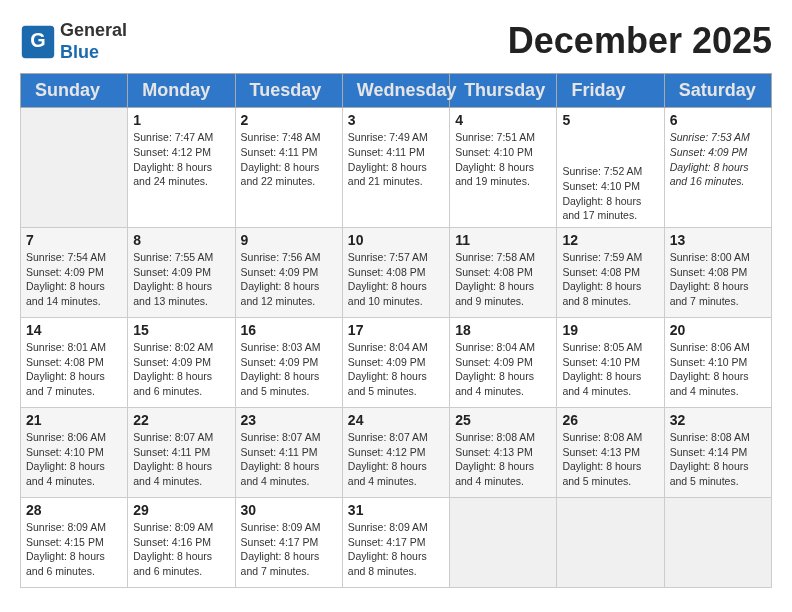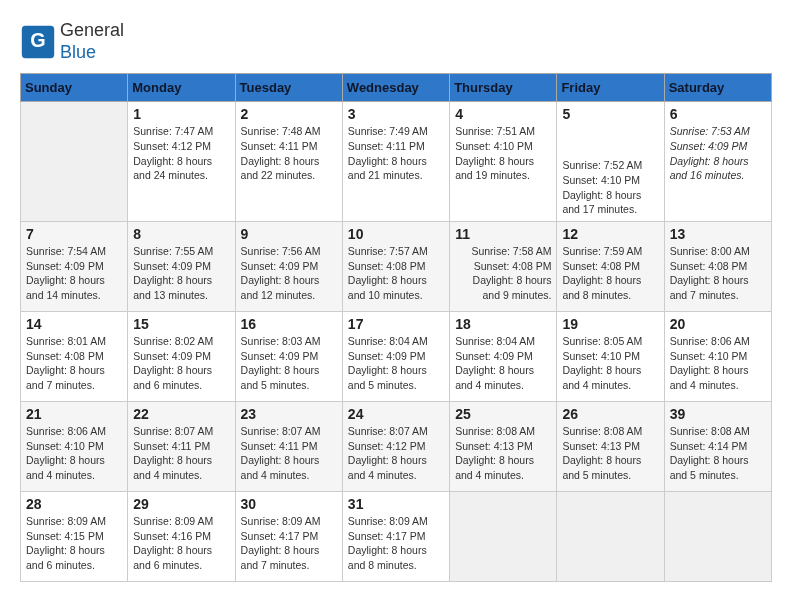--- a/index.html
+++ b/index.html
@@ -15,21 +15,21 @@
       justify-content: space-between;
       align-items: flex-start;
       margin-bottom: 10px;
     }
     .logo {
       display: flex;
       align-items: center;
     }
     .logo-text {
       font-size: 18px;
-      font-weight: normal;
+      font-weight: bold;
       line-height: 1.2;
     }
     .logo-text .general { color: #333; }
     .logo-text .blue { color: #1a6aad; }
     .logo-icon {
       width: 36px;
       height: 36px;
       margin-right: 4px;
     }
     .title-block {
@@ -44,24 +44,24 @@
       font-size: 16px;
       color: #444;
     }
     table {
       width: 100%;
       border-collapse: collapse;
       table-layout: fixed;
     }
     thead tr th {
       background-color: #2f77c9;
-      color: #0f172a;
-      font-size: 13px;
+      color: #e5e5e5;
+      font-size: 18px;
       font-weight: bold;
-      padding: 6px 4px;
+      padding: 6px 14px;
       text-align: left;
       border: 1px solid #aaa;
     }
     tbody tr td {
       border: 1px solid #ccc;
       vertical-align: top;
       padding: 4px 5px;
       min-height: 80px;
       height: 90px;
     }
@@ -92,20 +92,21 @@
     <svg class="logo-icon" viewBox="0 0 40 40">
       <rect x="2" y="2" width="36" height="36" rx="4" fill="#1a6aad"></rect>
       <text x="20" y="26" font-size="22" font-weight="bold" fill="white" text-anchor="middle" font-family="Arial">G</text>
     </svg>
     <div class="logo-text">
       <div><span class="general">General</span></div>
       <div><span class="blue">Blue</span></div>
     </div>
   </div>
   <div class="title-block">
+    <div class="month-title">December 2025</div>
   </div>
 </div>
 
 <table>
   <thead>
     <tr>
     <th>Sunday</th>
         <th>Monday</th>
         <th>Tuesday</th>
         <th>Wednesday</th>
@@ -184,21 +185,21 @@
         </td>
         <td>
           <span class="day-num">10</span>
           <div class="day-info" style="white-space: pre-line;">Sunrise: 7:57 AM
 Sunset: 4:08 PM
 Daylight: 8 hours
 and 10 minutes.</div>
         </td>
         <td>
           <span class="day-num">11</span>
-          <div class="day-info" style="white-space: pre-line; text-align: right;">Sunrise: 7:58 AM
+          <div class="day-info" style="white-space: pre-line;">Sunrise: 7:58 AM
 Sunset: 4:08 PM
 Daylight: 8 hours
 and 9 minutes.</div>
         </td>
         <td>
           <span class="day-num">12</span>
           <div class="day-info" style="white-space: pre-line;">Sunrise: 7:59 AM
 Sunset: 4:08 PM
 Daylight: 8 hours
 and 8 minutes.</div>
@@ -299,21 +300,21 @@
 and 4 minutes.</div>
         </td>
         <td>
           <span class="day-num">26</span>
           <div class="day-info" style="white-space: pre-line;">Sunrise: 8:08 AM
 Sunset: 4:13 PM
 Daylight: 8 hours
 and 5 minutes.</div>
         </td>
         <td>
-          <span class="day-num">39</span>
+          <span class="day-num">32</span>
           <div class="day-info" style="white-space: pre-line;">Sunrise: 8:08 AM
 Sunset: 4:14 PM
 Daylight: 8 hours
 and 5 minutes.</div>
         </td>
       </tr>
       <tr>
         <td>
           <span class="day-num">28</span>
           <div class="day-info" style="white-space: pre-line;">Sunrise: 8:09 AM

